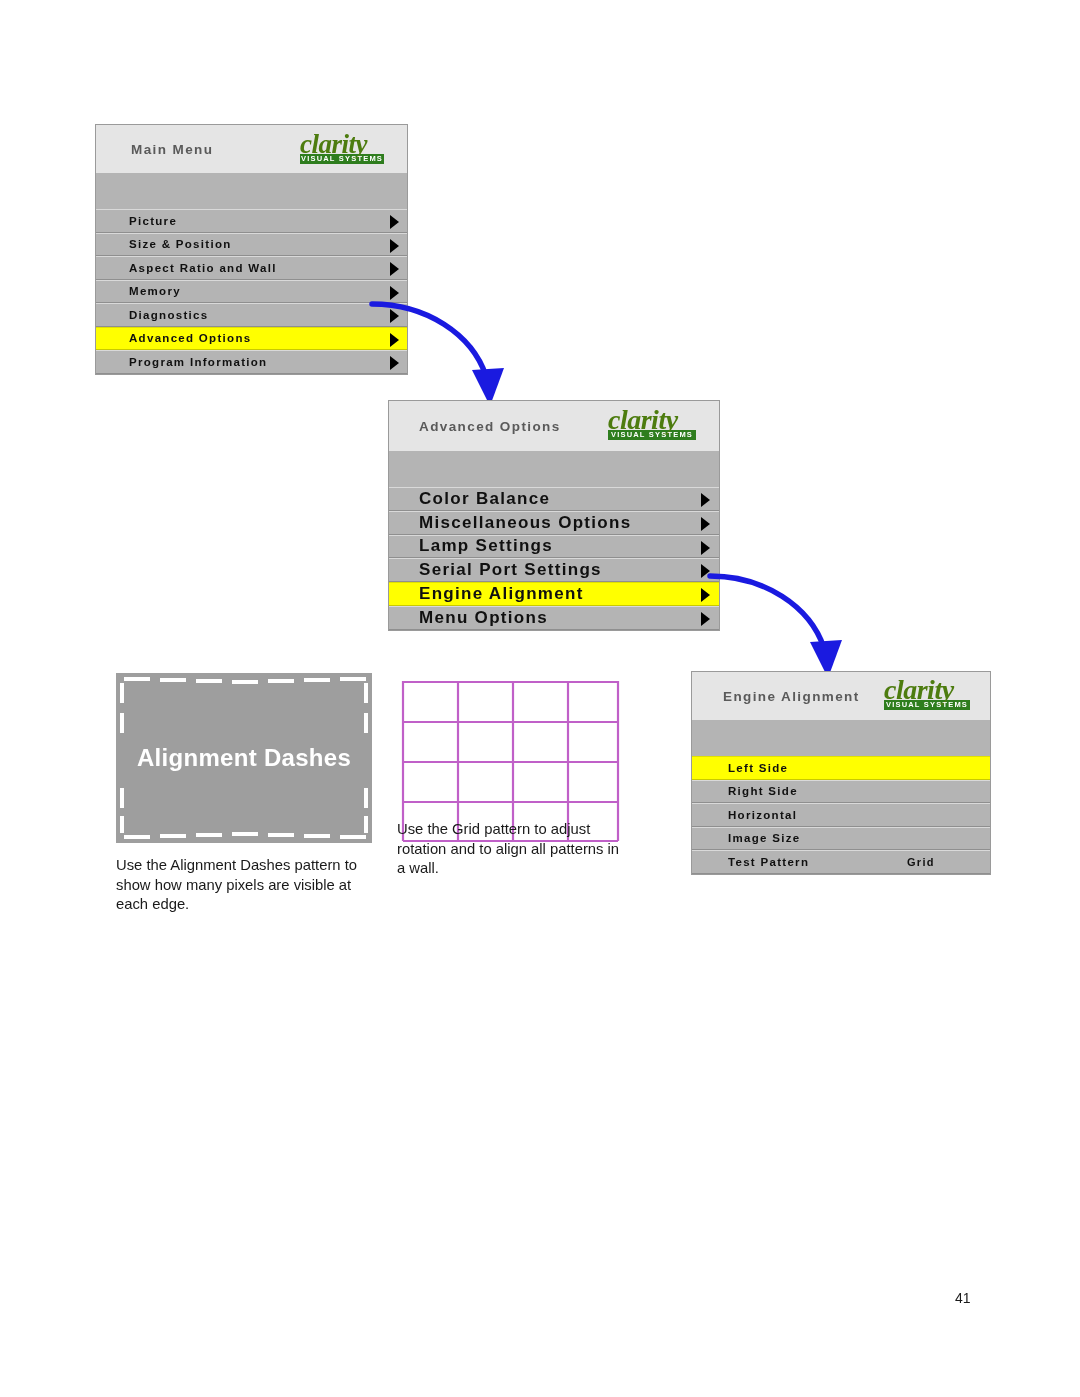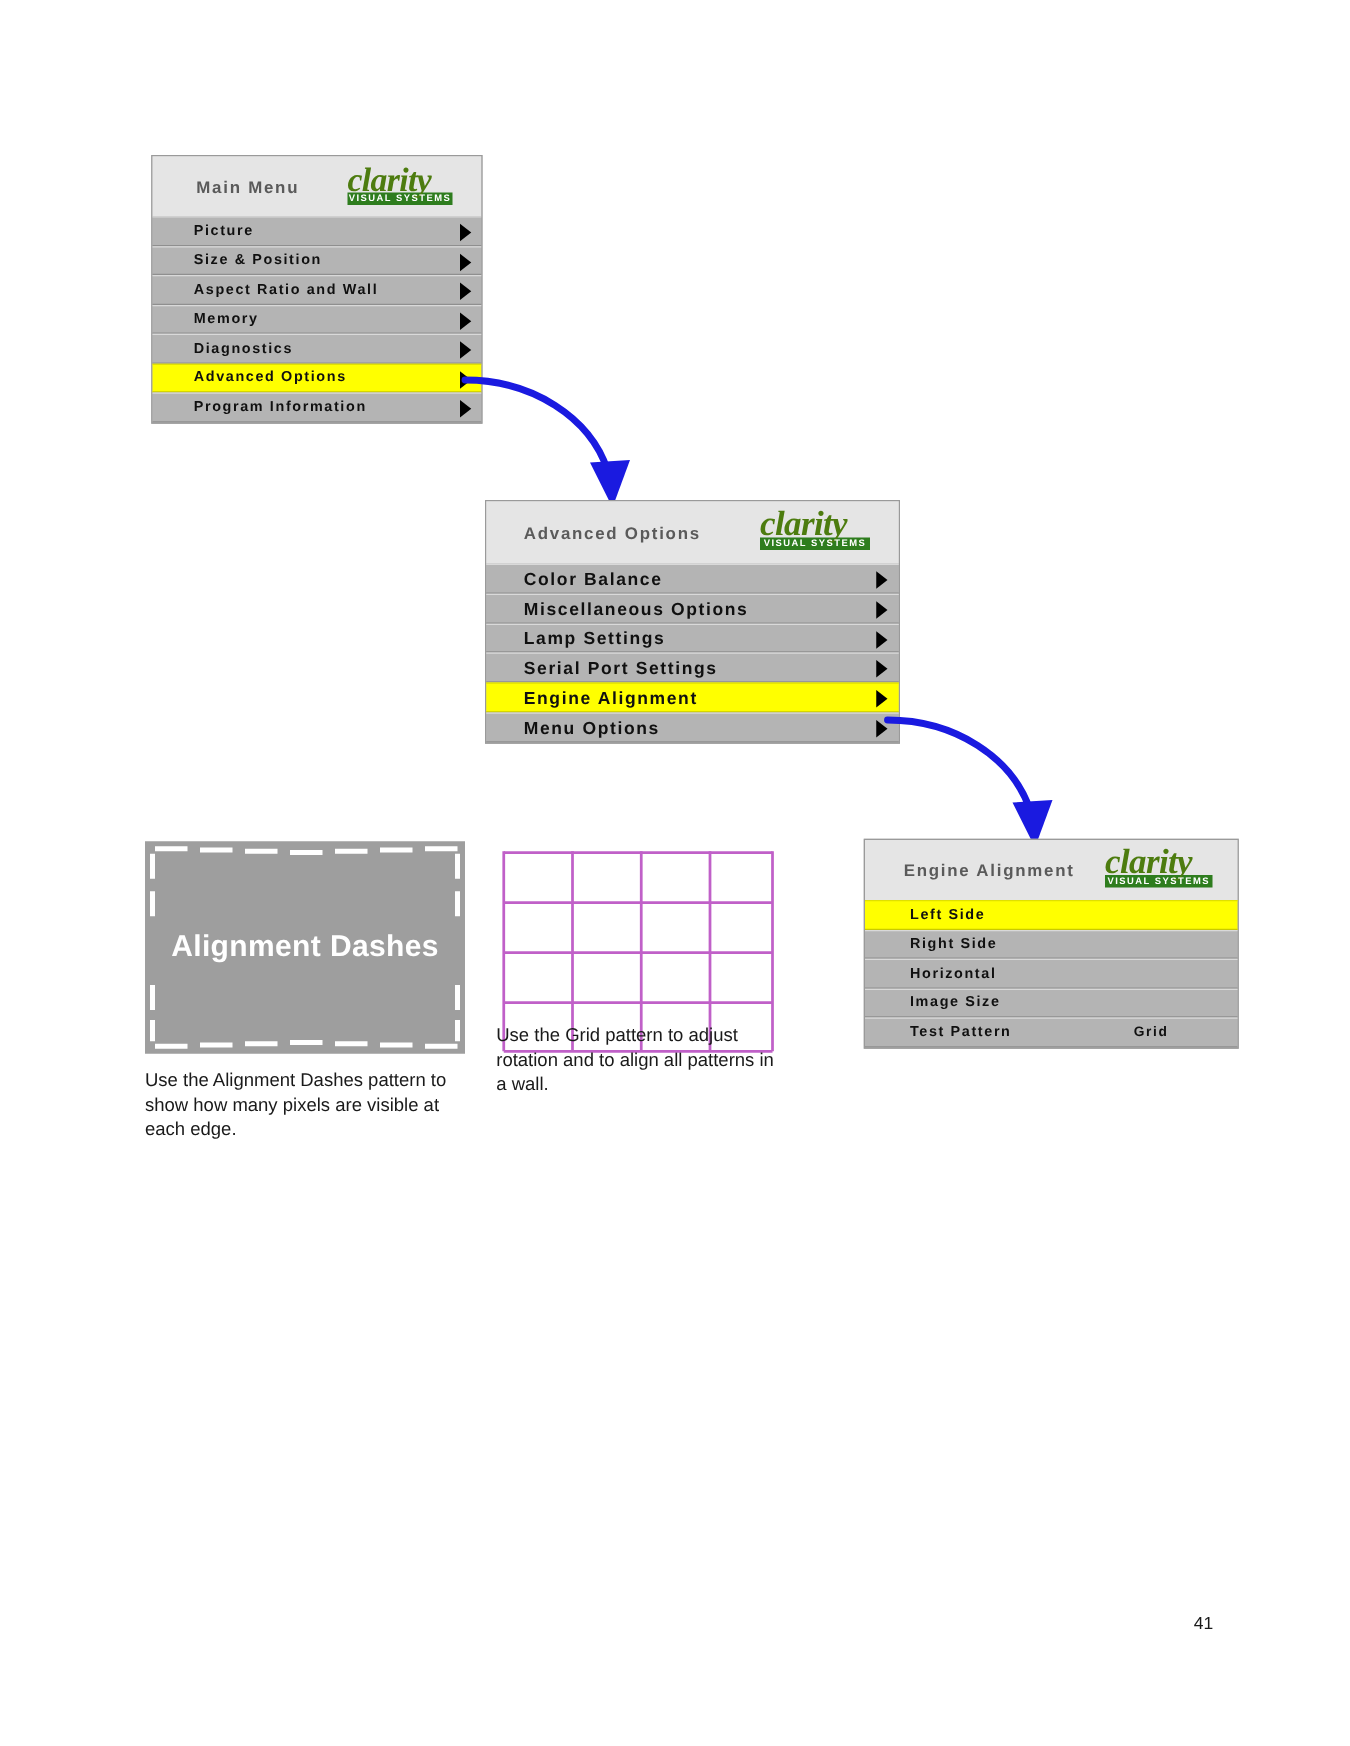--- a/index.html
+++ b/index.html
@@ -54,21 +54,21 @@
     background: #2e7d1e;
     color: #ffffff;
     font-family: "Liberation Sans", sans-serif;
     font-weight: bold;
     text-align: center;
     display: block;
     overflow: hidden;
     white-space: nowrap;
     box-sizing: border-box;
   }
-  .osd-rows { display: block; }
+  .osd-rows { display: block; margin-top: 36px; }
   .osd-row {
     background: #b4b4b4;
     border-top: 1px solid #d9d9d9;
     border-bottom: 1px solid #8f8f8f;
     display: flex;
     align-items: center;
     position: relative;
     box-sizing: border-box;
   }
   .osd-row.selected {
@@ -92,39 +92,39 @@
   }
   .osd-arrow {
     position: absolute;
     width: 0; height: 0;
     border-left: 9px solid #000000;
     border-top: 7px solid transparent;
     border-bottom: 7px solid transparent;
   }
 
   
-  #panel-main { left: 121px; top: 124px; width: 265px; }
+  #panel-main { left: 95px; top: 124px; width: 313px; }
   #panel-main .osd-header { height: 48px; }
   #panel-main .osd-title { font-size: 13.5px; margin-left: 35px; }
   #panel-main .clarity-logo { right: 2px; top: 6px; width: 105px; }
   #panel-main .clarity-word { font-size: 27px; }
   #panel-main .clarity-bar { font-size: 7.5px; letter-spacing: 1.2px; height: 10px; line-height: 10px; width: 84px; margin-top: -4px; }
   #panel-main .osd-row { height: 23.5px; }
   #panel-main .osd-label { font-size: 11.5px; margin-left: 33px; }
   #panel-main .osd-arrow { right: 8px; top: 5px; }
 
   
   #panel-adv { left: 388px; top: 400px; width: 332px; }
   #panel-adv .osd-header { height: 50px; }
   #panel-adv .osd-title { font-size: 13.5px; margin-left: 30px; }
   #panel-adv .clarity-logo { right: 3px; top: 5px; width: 108px; }
   #panel-adv .clarity-word { font-size: 28px; }
   #panel-adv .clarity-bar { font-size: 7.5px; letter-spacing: 1.2px; height: 10px; line-height: 10px; width: 88px; margin-top: -4px; }
   #panel-adv .osd-row { height: 23.8px; }
-  #panel-adv .osd-label { font-size: 14px; margin-left: 30px; }
+  #panel-adv .osd-label { font-size: 17px; margin-left: 30px; }
   #panel-adv .osd-arrow { right: 9px; top: 5px; }
 
   
   #panel-eng { left: 691px; top: 671px; width: 300px; }
   #panel-eng .osd-header { height: 48px; }
   #panel-eng .osd-title { font-size: 13.5px; margin-left: 31px; }
   #panel-eng .clarity-logo { right: 2px; top: 4px; width: 104px; }
   #panel-eng .clarity-word { font-size: 28px; }
   #panel-eng .clarity-bar { font-size: 7.5px; letter-spacing: 1.2px; height: 10px; line-height: 10px; width: 86px; margin-top: -4px; }
   #panel-eng .osd-row { height: 23.5px; padding-left: 16px; }

